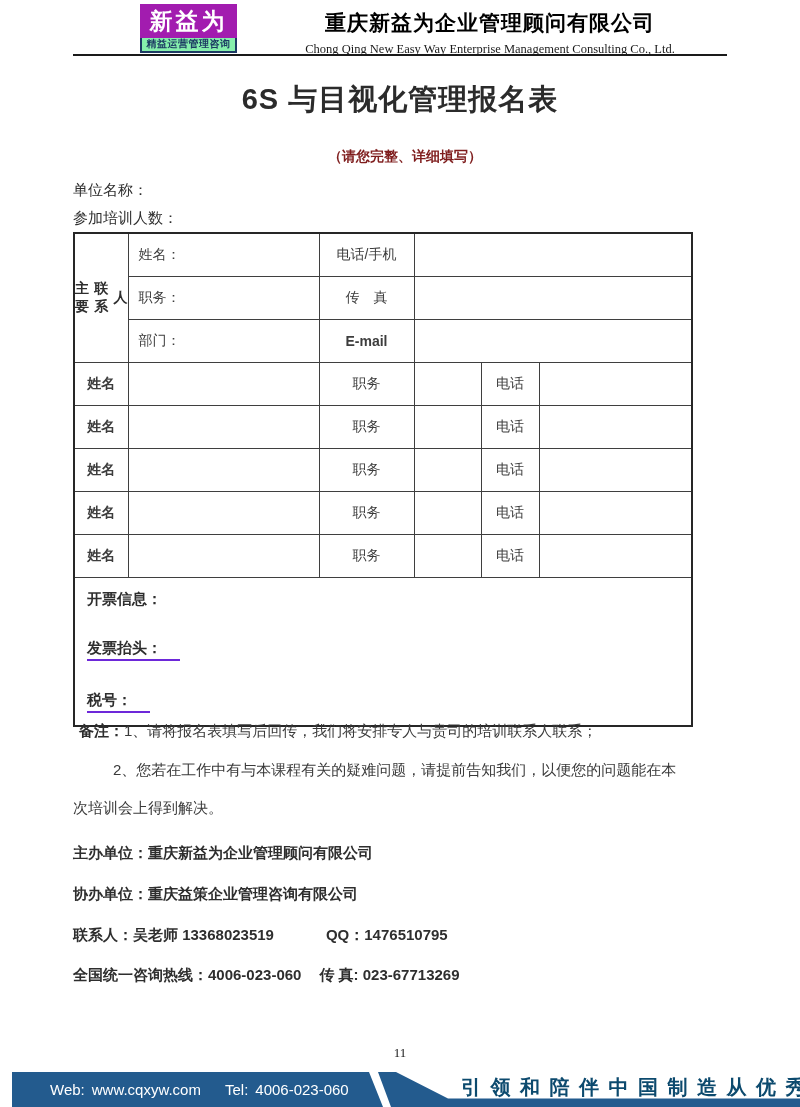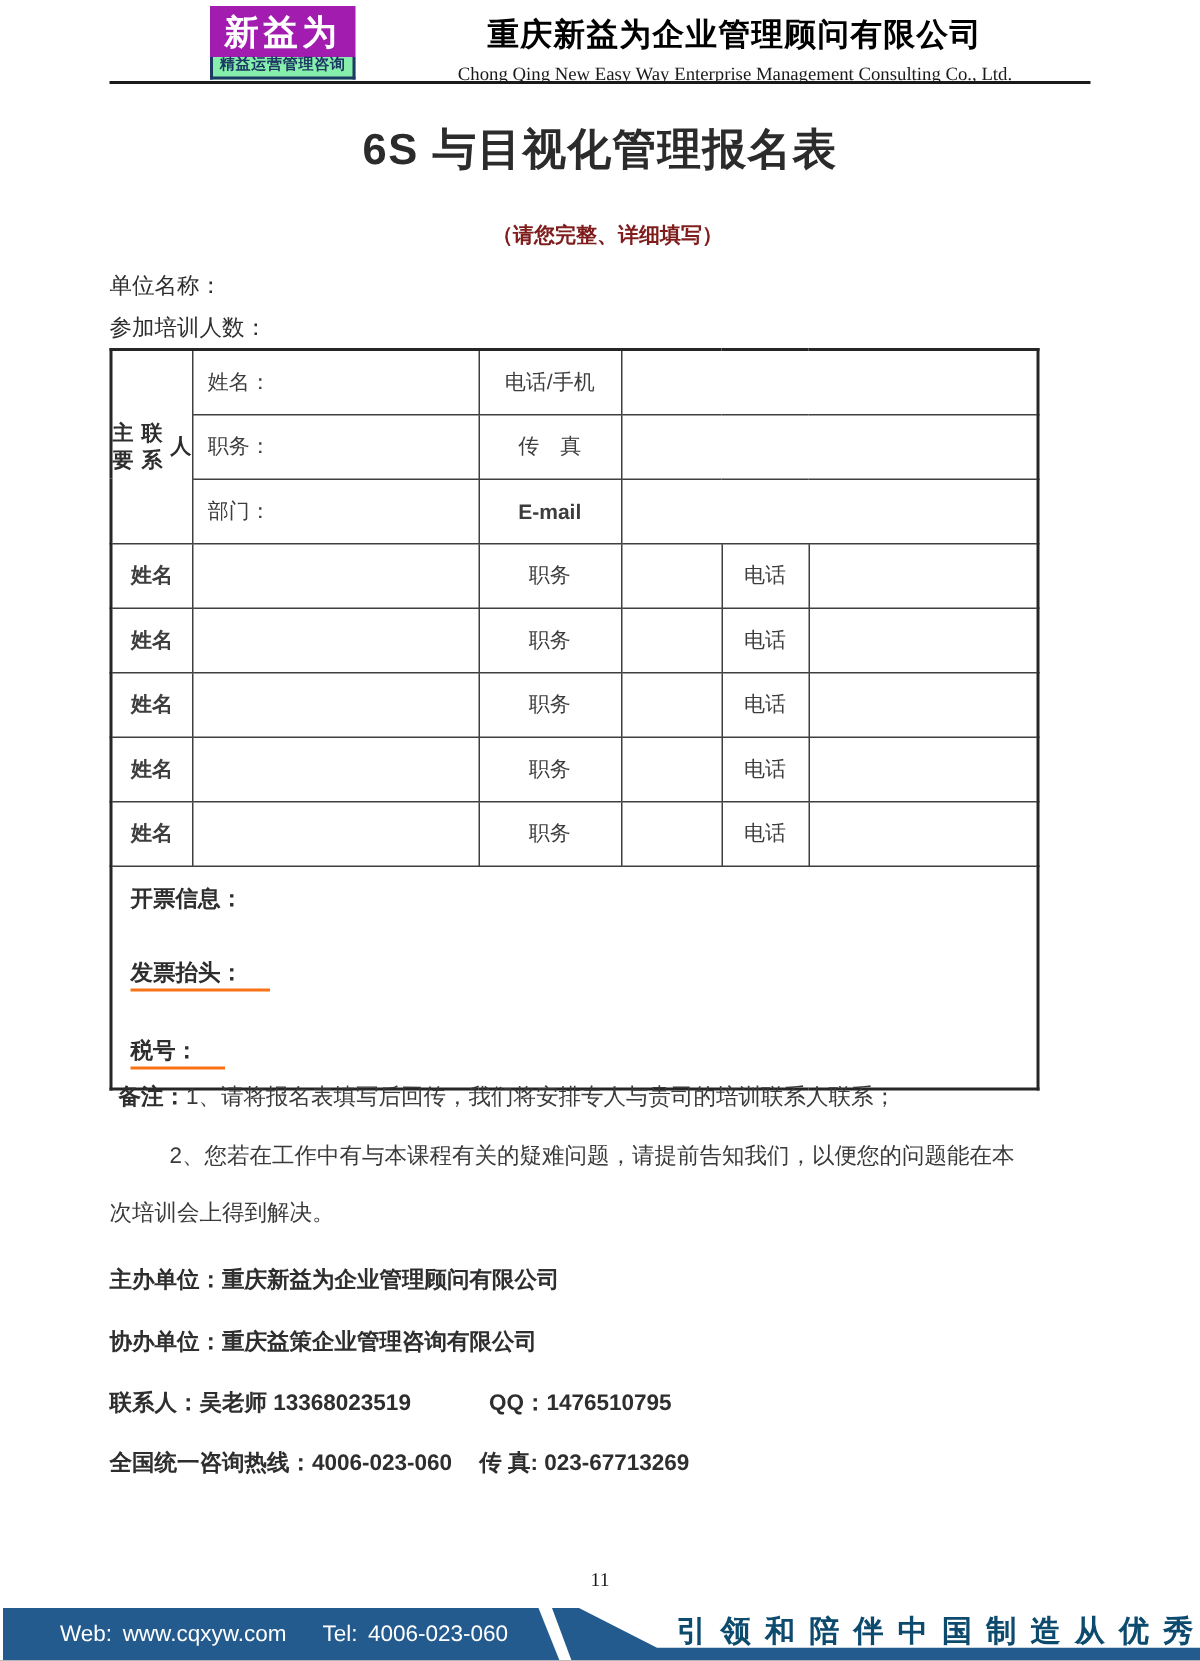--- a/index.html
+++ b/index.html
@@ -40,35 +40,35 @@
   td.blue { background:#dbe4f1; }
   td.center { text-align:center; }
   td.pad { padding-left:10px; }
   .bold { font-weight:bold; }
   .main-contact-cell { vertical-align:middle; }
   .main-contact-inner { display:flex; flex-direction:row; justify-content:space-around;
     align-items:center; height:123px; font-weight:bold; color:#2e2e2e; }
   td.invoice-cell { height:129px; vertical-align:top; padding:12px 12px; }
   .invoice-line { font-weight:bold; color:#2e2e2e; font-size:15px; }
   .invoice-line + .invoice-line { margin-top:30px; }
-  .u-line { display:inline-block; border-bottom:2px solid #f97316; padding-right:18px; padding-bottom:1px; }
+  .u-line { display:inline-block; border-bottom:2px solid #6d28d9; padding-right:18px; padding-bottom:1px; }
   
   .note-line { position:absolute; font-size:15px; color:#3a3a3a; white-space:nowrap; }
   .note1 { left:79px; top:722px; }
   .note2 { left:113px; top:761px; }
   .note3 { left:73px; top:799px; }
   .note-label { font-weight:bold; color:#2e2e2e; }
   .org-line { position:absolute; left:73px; font-size:15px; font-weight:bold; color:#2e2e2e; white-space:nowrap; }
   .org1 { top:844px; } .org2 { top:885px; } .org3 { top:926px; } .org4 { top:966px; }
   .org-gap { display:inline-block; width:52px; }
   .org-gap-sm { display:inline-block; width:18px; }
   
   .page-number { position:absolute; left:0; top:1045px; width:100%; text-align:center;
     font-family:"Liberation Serif","DejaVu Serif",serif; font-size:13px; color:#1a1a1a; }
-  .footer { position:absolute; left:2px; bottom:0; width:680px; height:35px; }
+  .footer { position:absolute; left:12px; bottom:0; width:680px; height:35px; }
   .footer svg { position:absolute; left:0; top:0; }
   .footer-contact { position:absolute; left:38px; top:0; height:35px; line-height:35px;
     color:#ffffff; font-size:15px; white-space:nowrap; }
   .footer-contact .lbl { margin-right:7px; }
   .footer-contact .tel-lbl { margin-left:24px; }
   .footer-slogan { position:absolute; left:449px; top:2px; white-space:nowrap;
     color:#0c4a6e; font-size:20px; font-weight:bold; letter-spacing:9.5px; }
 </style>
 </head>
 <body>

